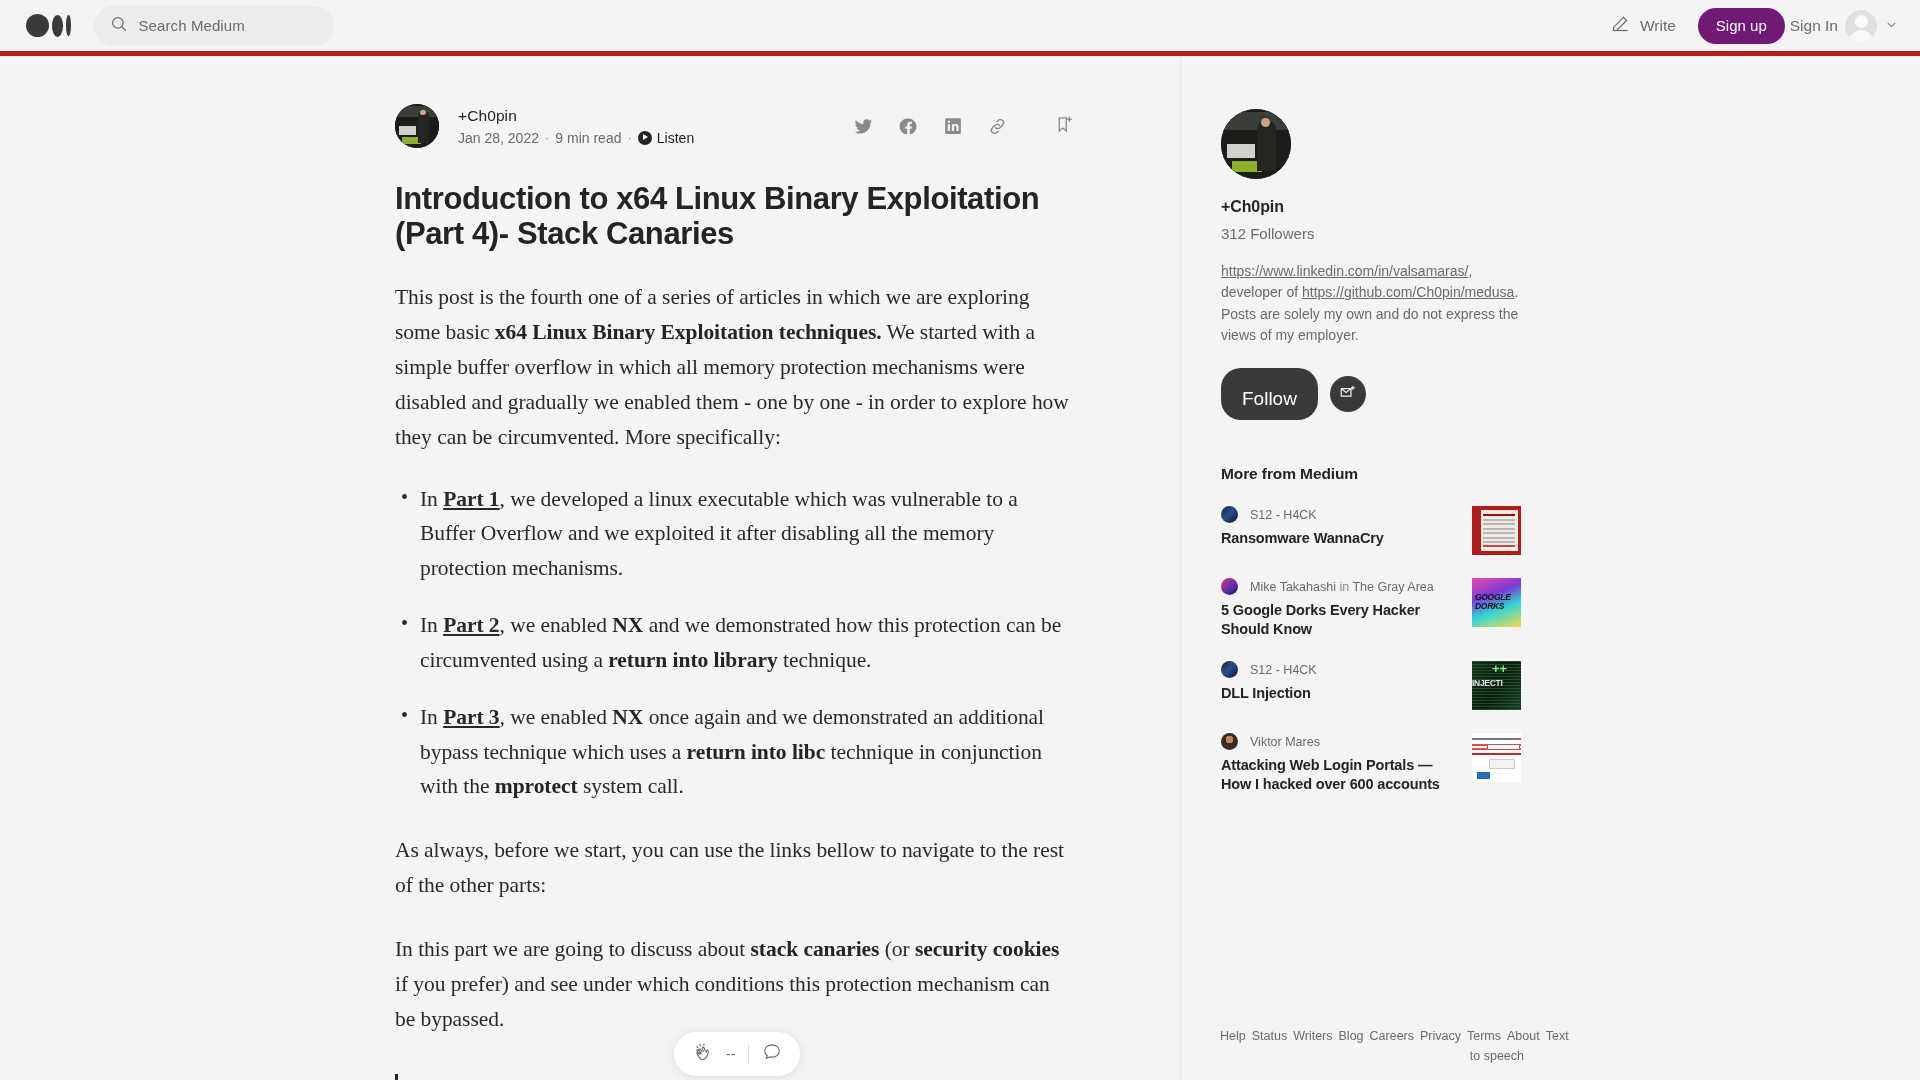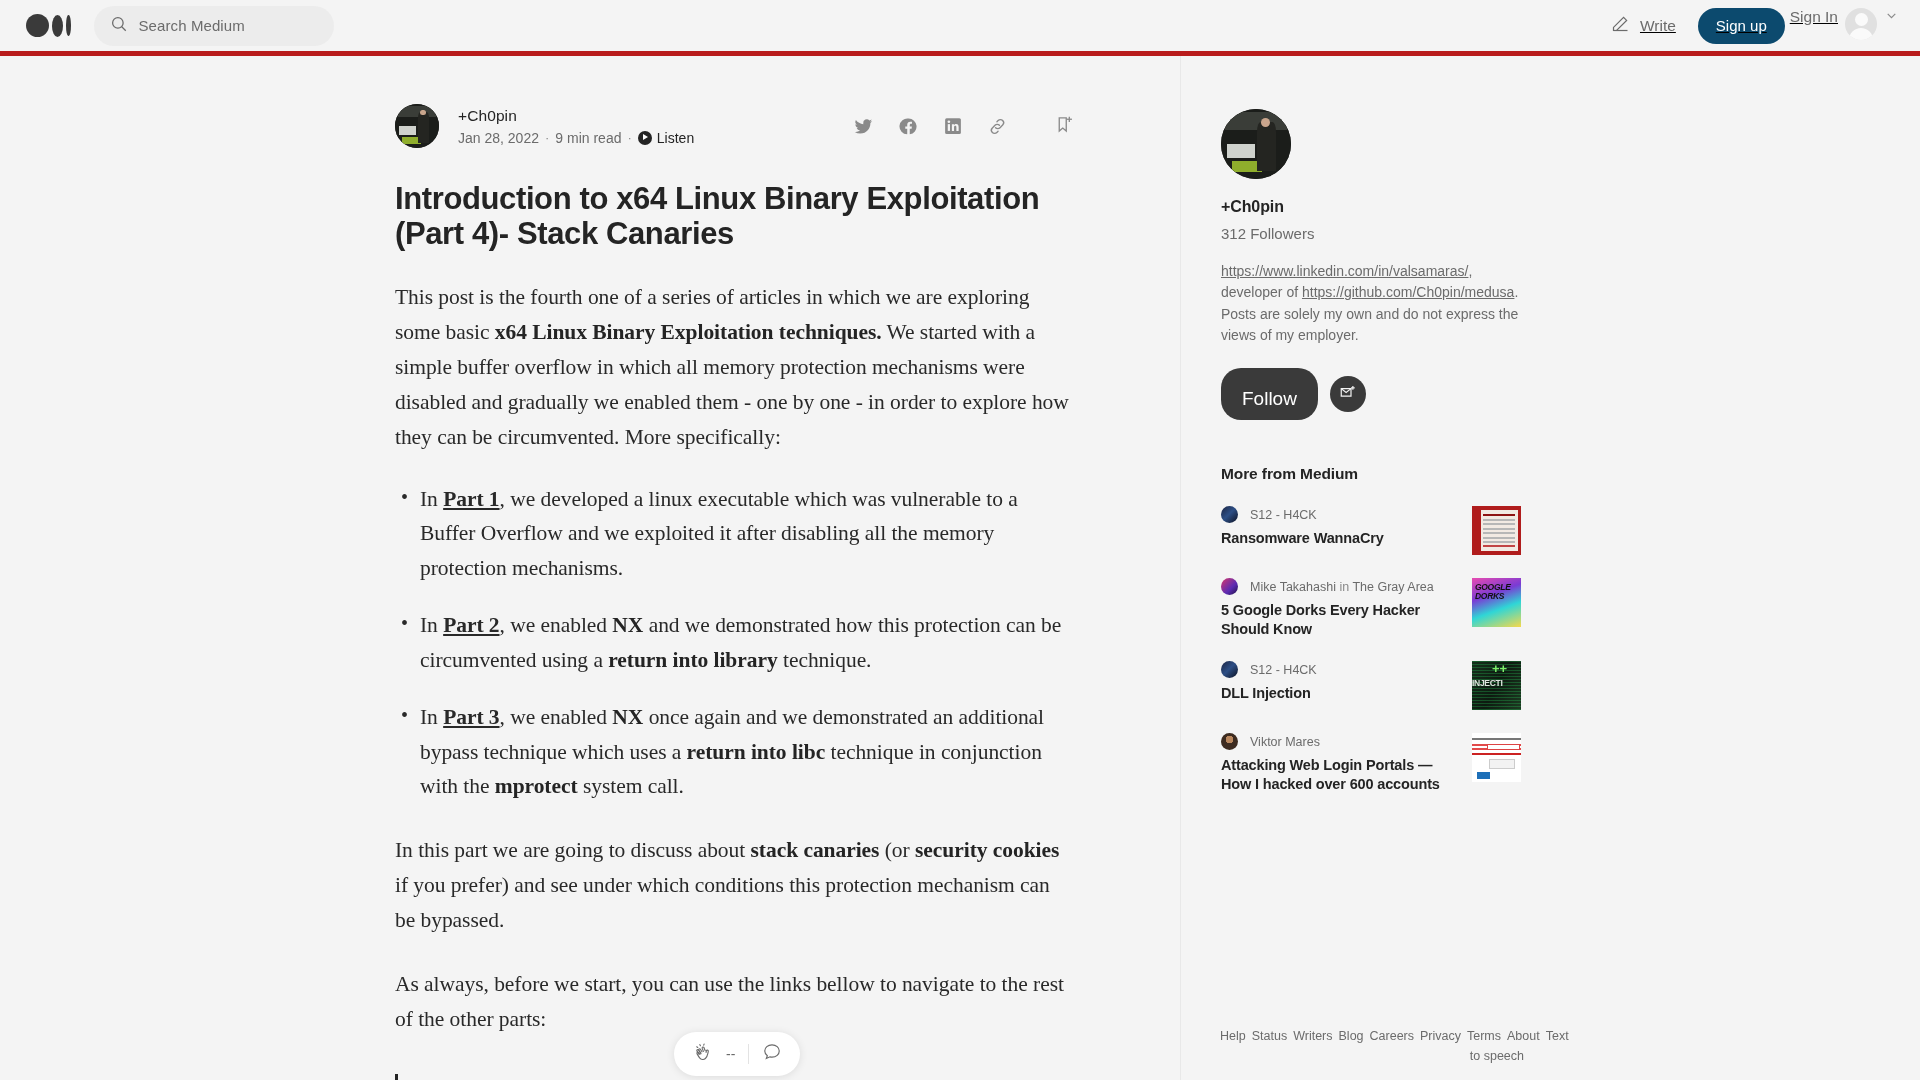--- a/index.html
+++ b/index.html
@@ -35,32 +35,31 @@
     gap: 11px;
   }
   .search-placeholder {
     font-size: 15px; color: #6b6b6b;
     letter-spacing: .1px;
   }
 
   .header-right {
     margin-left: auto;
     margin-right: 22px;
-    display: flex; 
+    display: flex; align-items: center;
     gap: 0;
-    text-decoration: underline;
   }
   .write-btn {
     display: flex; align-items: center; gap: 9px;
     font-size: 15.5px; color: #6b6b6b;
     padding: 0 14px;
     cursor: pointer;
   }
   .signup-btn {
-    background: #0c4a6e; color: #fff;
+    background: #701a75; color: #fff;
     font-size: 15px;
     border-radius: 20px;
     padding: 9px 18px 10px;
     margin-left: 8px;
     cursor: pointer;
     white-space: nowrap;
   }
   .signin-btn {
     font-size: 15.5px; color: #6b6b6b;
     padding: 0 5px;
@@ -281,21 +280,21 @@
   .th1::after {
     content: ""; position: absolute; left: 11px; top: 8px;
     width: 32px; height: 2px; background: #8e1313;
     box-shadow: 0 5px 0 #b7b7b7, 0 9px 0 #b7b7b7, 0 14px 0 #b7b7b7,
                 0 18px 0 #b7b7b7, 0 23px 0 #b7b7b7, 0 27px 0 #b7b7b7,
                 0 31px 0 #c24444;
   }
   
   .th2 { background: linear-gradient(160deg,#e84bb0 0%,#7a3bd4 35%,#2fd6d6 62%,#f7d94a 100%); }
   .th2 .t2txt {
-    position: absolute; left: 3px; top: 5px; width: 43px;
+    position: absolute; left: 3px; top: 15px; width: 43px;
     font-size: 8.5px; font-weight: 700; line-height: 1.05;
     color: #111; letter-spacing: -0.3px; font-style: italic;
   }
   
   .th3 { background: #101a12; }
   .th3::before {
     content: ""; position: absolute; inset: 0;
     background:
       repeating-linear-gradient(0deg, rgba(40,200,90,.30) 0 1px, transparent 1px 3px),
       linear-gradient(120deg,#16301c 0%,#0d1a10 50%,#1d3a22 100%);
@@ -455,25 +454,25 @@
           <span>In </span><a class="ulink" href="#">Part 1</a><span>, we developed a linux executable which was vulnerable to a Buffer Overflow and we exploited it after disabling all the memory protection mechanisms.</span>
         </li>
         <li class="li">
           <span>In </span><a class="ulink" href="#">Part 2</a><span>, we enabled </span><b>NX</b><span> and we demonstrated how this protection can be circumvented using a </span><b>return into library</b><span> technique.</span>
         </li>
         <li class="li">
           <span>In </span><a class="ulink" href="#">Part 3</a><span>, we enabled </span><b>NX</b><span> once again and we demonstrated an additional bypass technique which uses a </span><b>return into libc</b><span> technique in conjunction with the </span><b>mprotect</b><span> system call.</span>
         </li>
       </ul>
 
+      <p class="para">As always, before we start, you can use the links bellow to navigate to the rest of the other parts:</p>
+
       <p class="para">
         <span>In this part we are going to discuss about </span><b>stack canaries</b><span> (or </span><b>security cookies</b><span> if you prefer) and see under which conditions this protection mechanism can be bypassed.</span>
       </p>
-
-      <p class="para">As always, before we start, you can use the links bellow to navigate to the rest of the other parts:</p>
 
       <div class="quote">
         <span>JMP to </span><a class="ulink" href="#">PART1</a><span> || </span><a class="ulink" href="#">PART2</a><span> || </span><a class="ulink" href="#">PART3</a><span>||</span><span class="ital">PART5</span>
       </div>
     </div>
   </div>
 
   <div class="col-right">
     <div class="sidebar">
 

